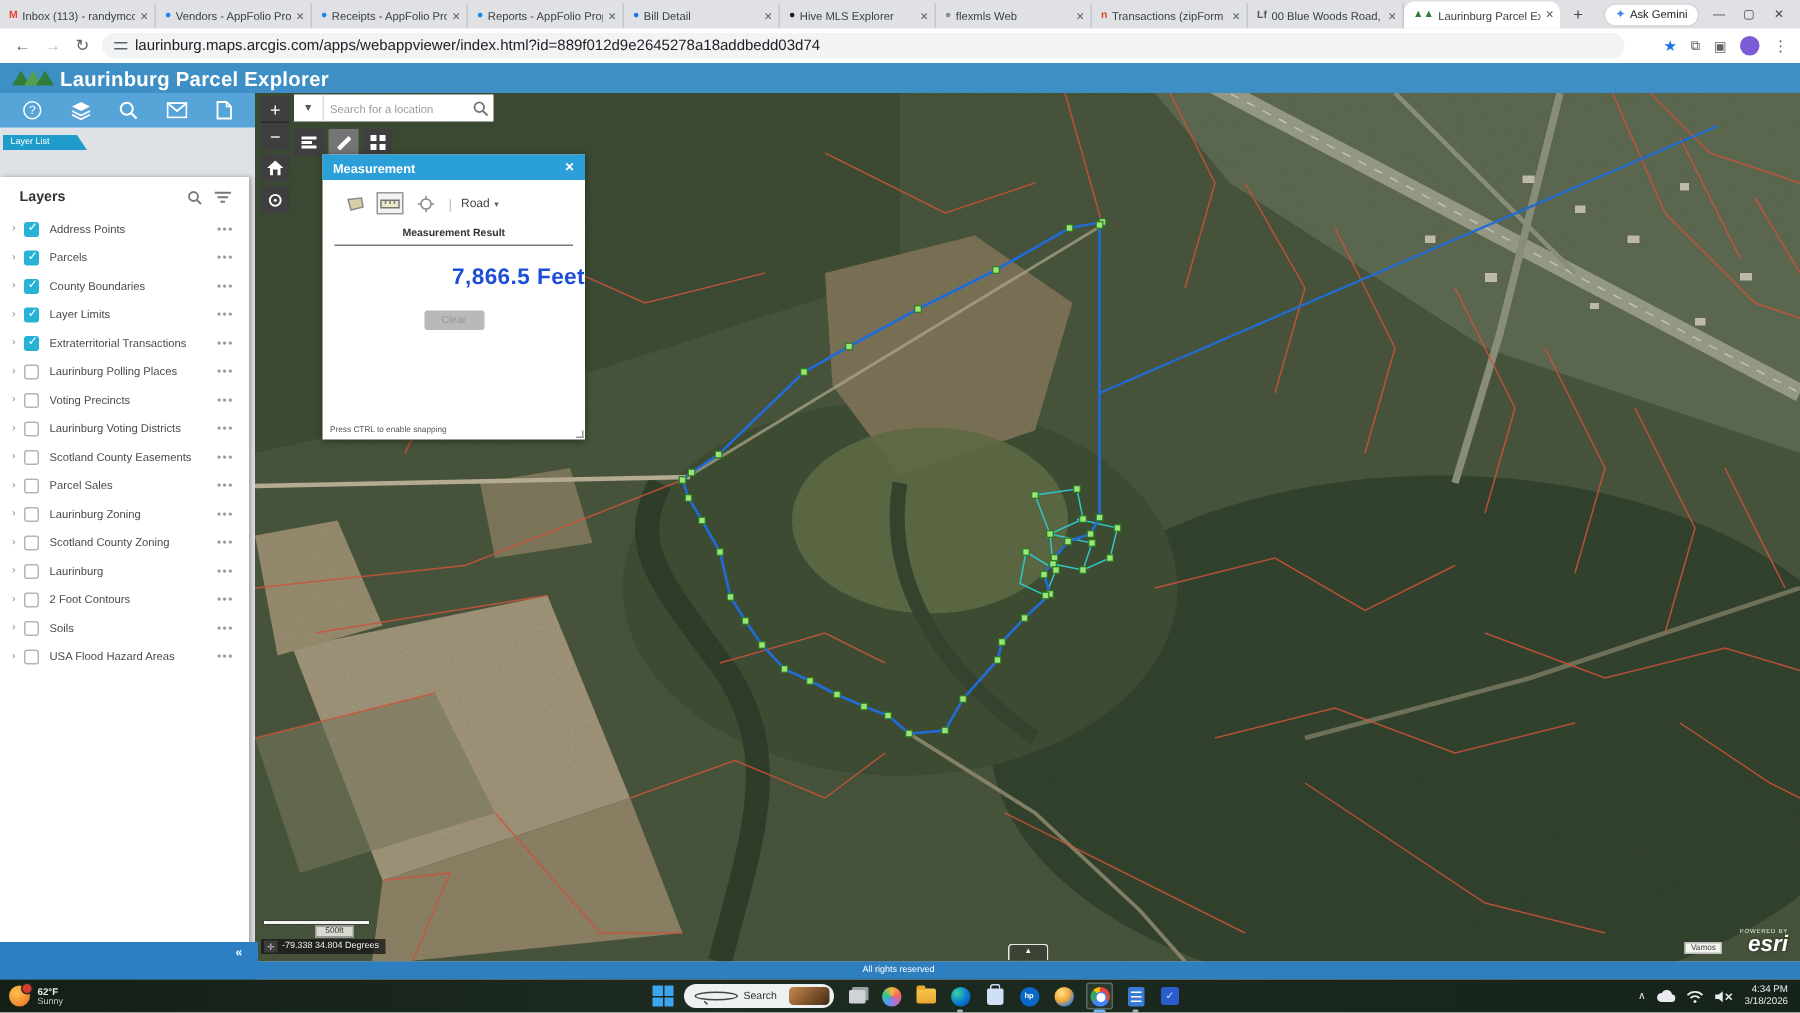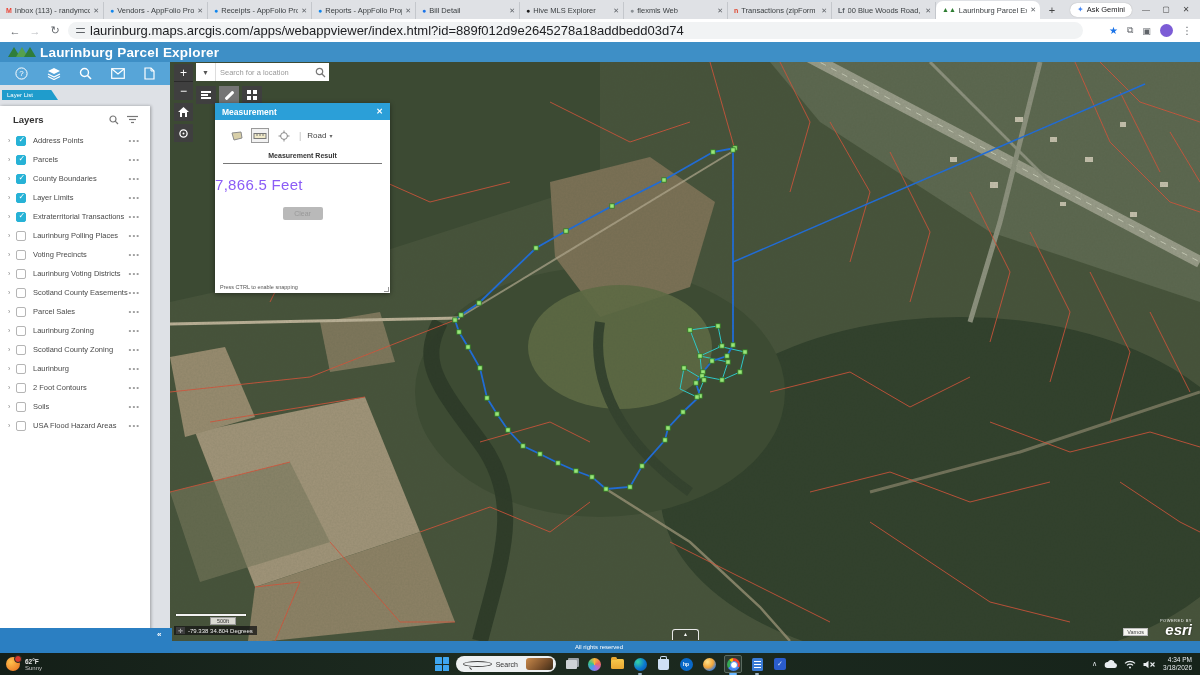--- a/index.html
+++ b/index.html
@@ -21,41 +21,41 @@
   .gemini .spark { color:#4285f4; font-size:8px; }
   .winbtn { font-size:8px; color:#444; width:12px; text-align:center; }
 
   .navbar { position:absolute; left:0; top:19px; width:1200px; height:23px; background:#ffffff; display:flex; align-items:center; gap:6px; padding:0 8px; }
   .navbtn { color:#5f6368; font-size:11px; width:14px; text-align:center; }
   .navbtn.dis { color:#b9bcc0; }
   .urlbox { flex:0 0 auto; width:1015px; height:17px; background:#f1f3f4; border-radius:9px; display:flex; align-items:center; gap:5px; padding:0 8px; }
   .urlbox .site-ico { width:9px; height:9px; position:relative; }
   .urlbox .site-ico span { position:absolute; left:0; width:9px; height:1.4px; background:#5f6368; border-radius:1px; }
   .urlbox .site-ico span:nth-child(1){ top:2px; } .urlbox .site-ico span:nth-child(2){ top:6px; }
-  .url { font-size:13px; color:#202124; white-space:nowrap; }
+  .url { font-size:10px; color:#202124; white-space:nowrap; }
   .nav-right { display:flex; align-items:center; gap:9px; margin-left:auto; }
   .star { color:#1a73e8; font-size:10px; }
   .ext, .panel-ico { color:#5f6368; font-size:9px; }
   .avatar { width:13px; height:13px; border-radius:50%; background:#7c5cd6; }
   .kebab { color:#5f6368; font-size:10px; }
 
   
   .appheader { position:absolute; left:0; top:42px; width:1200px; height:20px; background:#3e8fc6; display:flex; align-items:center; padding-left:8px; }
   .applogo { display:flex; margin-right:8px; }
   .tree { width:0; height:0; border-left:6px solid transparent; border-right:6px solid transparent; border-bottom:10px solid #2f7d3a; margin-right:-4px; }
   .tree.t2 { border-bottom-color:#55a04e; }
   .apptitle { color:#fff; font-size:13.5px; font-weight:bold; letter-spacing:.2px; }
 
   .apptoolbar { position:absolute; left:0; top:62px; width:170px; height:23px; background:#57a5d8; display:flex; align-items:center; justify-content:space-around; padding:0 6px; }
   .apptoolbar svg { display:block; }
 
   
   .sidebar { position:absolute; left:0; top:90px; width:170px; height:540px; }
   .sidetab { position:absolute; left:2px; top:0; width:56px; height:10px; background:#1f9ccc; color:#fff; font-size:6px; line-height:10px; padding-left:5px; clip-path:polygon(0 0,88% 0,100% 100%,0 100%); }
-  .sidepanel { position:absolute; left:0; top:16px; width:150px; height:530px; background:#fff; box-shadow:1px 0 3px rgba(0,0,0,.3); }
+  .sidepanel { position:absolute; left:0; top:28px; width:166px; height:530px; background:#fff; box-shadow:1px 0 3px rgba(0,0,0,.3); }
   .layers-head { display:flex; align-items:center; padding:8px 12px 6px 13px; }
   .layers-title { font-size:9.5px; font-weight:bold; color:#333; flex:1; }
   .layers-head .hicon { margin-left:8px; }
   .layer-row { display:flex; align-items:center; height:19px; padding:0 10px 0 8px; }
   .layer-row .arr { font-size:7px; color:#888; width:8px; }
   .cbx { width:10px; height:10px; border:1px solid #b5b5b5; border-radius:2px; margin-right:7px; background:#fff; position:relative; }
   .cbx.checked { background:#27b2d6; border-color:#27b2d6; }
   .cbx.checked::after { content:"✓"; position:absolute; left:1.5px; top:-1.5px; color:#fff; font-size:8px; }
   .layer-label { flex:1; font-size:7.5px; color:#4a4a4a; white-space:nowrap; overflow:hidden; }
   .dots { color:#9a9a9a; font-size:8px; letter-spacing:1px; }
@@ -90,21 +90,21 @@
   .measure { position:absolute; left:45px; top:41px; width:175px; height:190px; background:#fff; box-shadow:0 1px 5px rgba(0,0,0,.45); }
   .measure-title { height:17px; background:#2b9fd8; color:#fff; font-size:8.5px; font-weight:bold; display:flex; align-items:center; padding:0 7px; }
   .measure-title .mx { margin-left:auto; font-size:8px; }
   .mtools { display:flex; align-items:center; gap:6px; padding:8px 0 0 12px; }
   .mtool { width:18px; height:15px; display:flex; align-items:center; justify-content:center; border:1px solid transparent; }
   .mtool.sel { border-color:#9a9a9a; background:#f2f2f2; }
   .msep { color:#bbb; font-size:9px; }
   .munit { font-size:8px; color:#444; display:flex; gap:3px; align-items:center; }
   .mres-label { text-align:center; font-size:7px; font-weight:bold; color:#333; margin-top:9px; }
   .mhr { border-top:1px solid #777; margin:4px 8px 0 8px; }
-  .mvalue { text-align:left; font-size:15px; color:#8b5cf6; margin-top:12px; letter-spacing:.3px; }
+  .mvalue { text-align:right; font-size:15px; color:#1d4ed8; margin-top:12px; letter-spacing:.3px;font-weight:bold; }
   .mclear { display:block; margin:14px auto 0; width:40px; height:13px; background:#b9b9b9; border:none; border-radius:2px; color:#989898; font-size:7px; }
   .mhint { position:absolute; left:5px; bottom:3px; font-size:5.5px; color:#555; }
   .mgrip { position:absolute; right:1px; bottom:1px; width:5px; height:5px; border-right:1.5px solid #999; border-bottom:1.5px solid #999; }
 
   
   .scalebar { position:absolute; left:6px; top:552px; width:70px; }
   .scalebar .bar { height:2px; background:#f2f2f2; border-left:1px solid #fff; border-right:1px solid #fff; box-shadow:0 0 1px #000; }
   .scalebar .lbl { margin:1px 0 0 34px; width:26px; background:#d9d9d2; color:#333; font-size:5.5px; text-align:center; border:1px solid #999; }
   .coords { position:absolute; left:4px; top:564px; background:rgba(20,20,20,.75); color:#eee; font-size:6px; padding:1px 4px 1px 2px; display:flex; align-items:center; gap:3px; }
   .coords .cross { color:#ccc; font-size:6px; background:#3c3c3c; padding:0 2px; }

